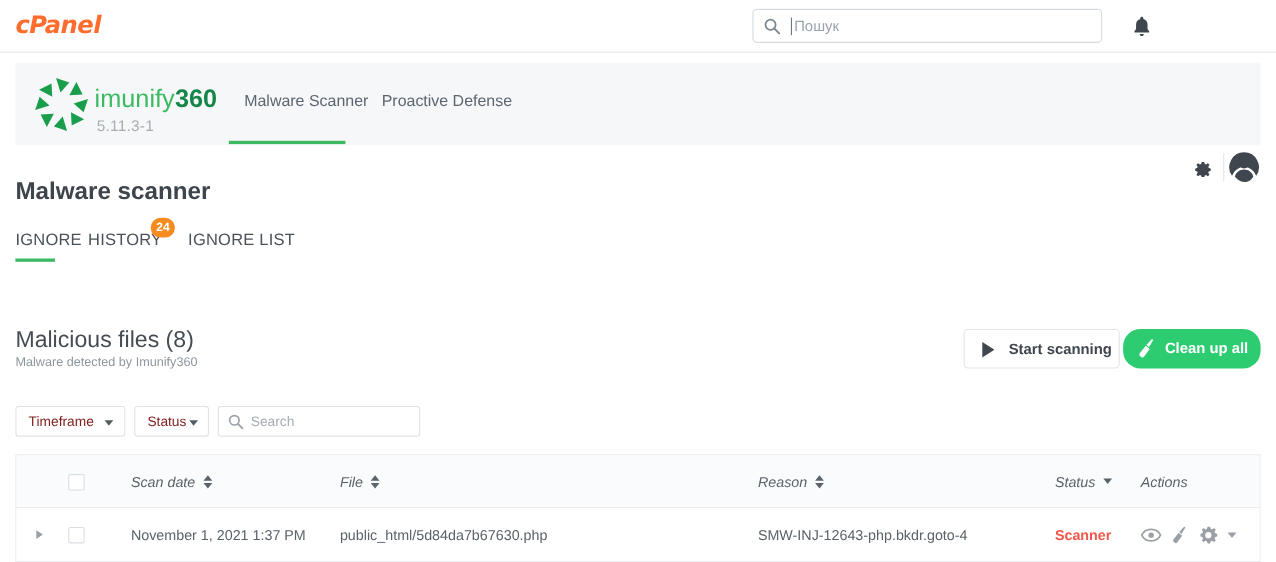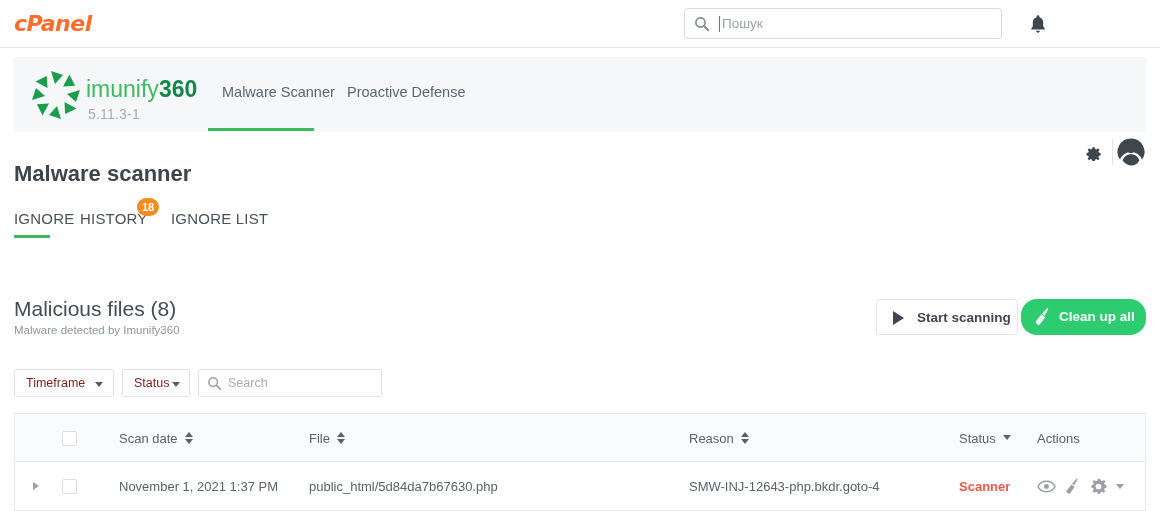--- a/index.html
+++ b/index.html
@@ -207,20 +207,21 @@
   .table {
     position: absolute; left: 14px; top: 413px;
     width: 1132px;
     border: 1px solid #e8eaec;
     background: #fff;
   }
   .thead {
     position: relative; height: 48px;
     background: #fafbfc;
     border-bottom: 1px solid #e8eaec;
+    font-style: italic;
   }
   .trow {
     position: relative; height: 48px;
     background: #fff;
   }
   .cell {
     position: absolute; top: 0; height: 48px;
     display: flex; align-items: center;
     font-size: 13px;
   }
@@ -355,21 +356,21 @@
 <div class="nav-underline"></div>
 
 <div class="page-title">Malware scanner</div>
 
 <div class="tabs">
   <div class="tab t0">IGNORE</div>
   <div class="tab t1">HISTORY</div>
   <div class="tab t2">IGNORE LIST</div>
 </div>
 <div class="tab-underline"></div>
-<div class="tab-badge">18</div>
+<div class="tab-badge">24</div>
 
 <div class="sec-title">Malicious files (8)</div>
 <div class="sec-sub">Malware detected by Imunify360</div>
 
 <div class="btn-scan">
   <div class="play"></div>
   <div class="lbl">Start scanning</div>
 </div>
 
 <div class="btn-clean">

